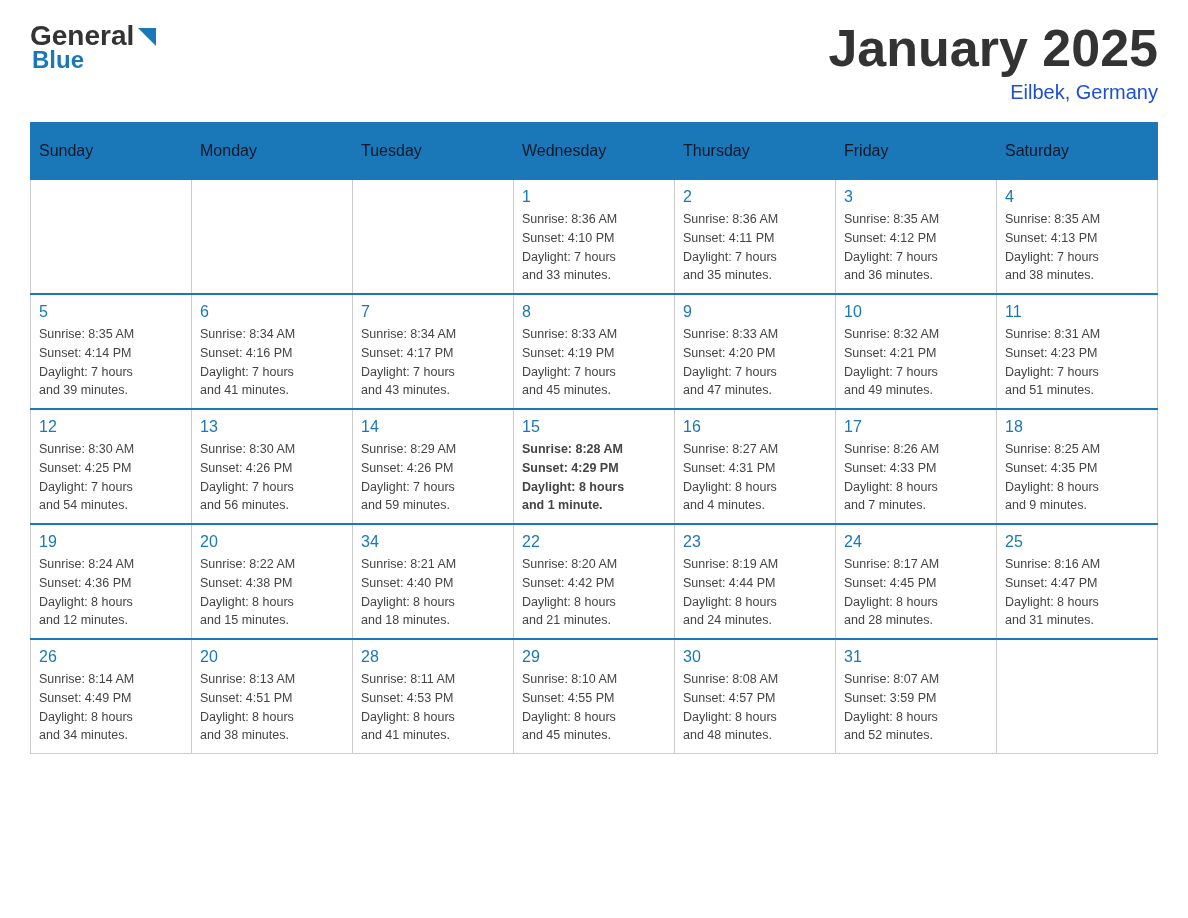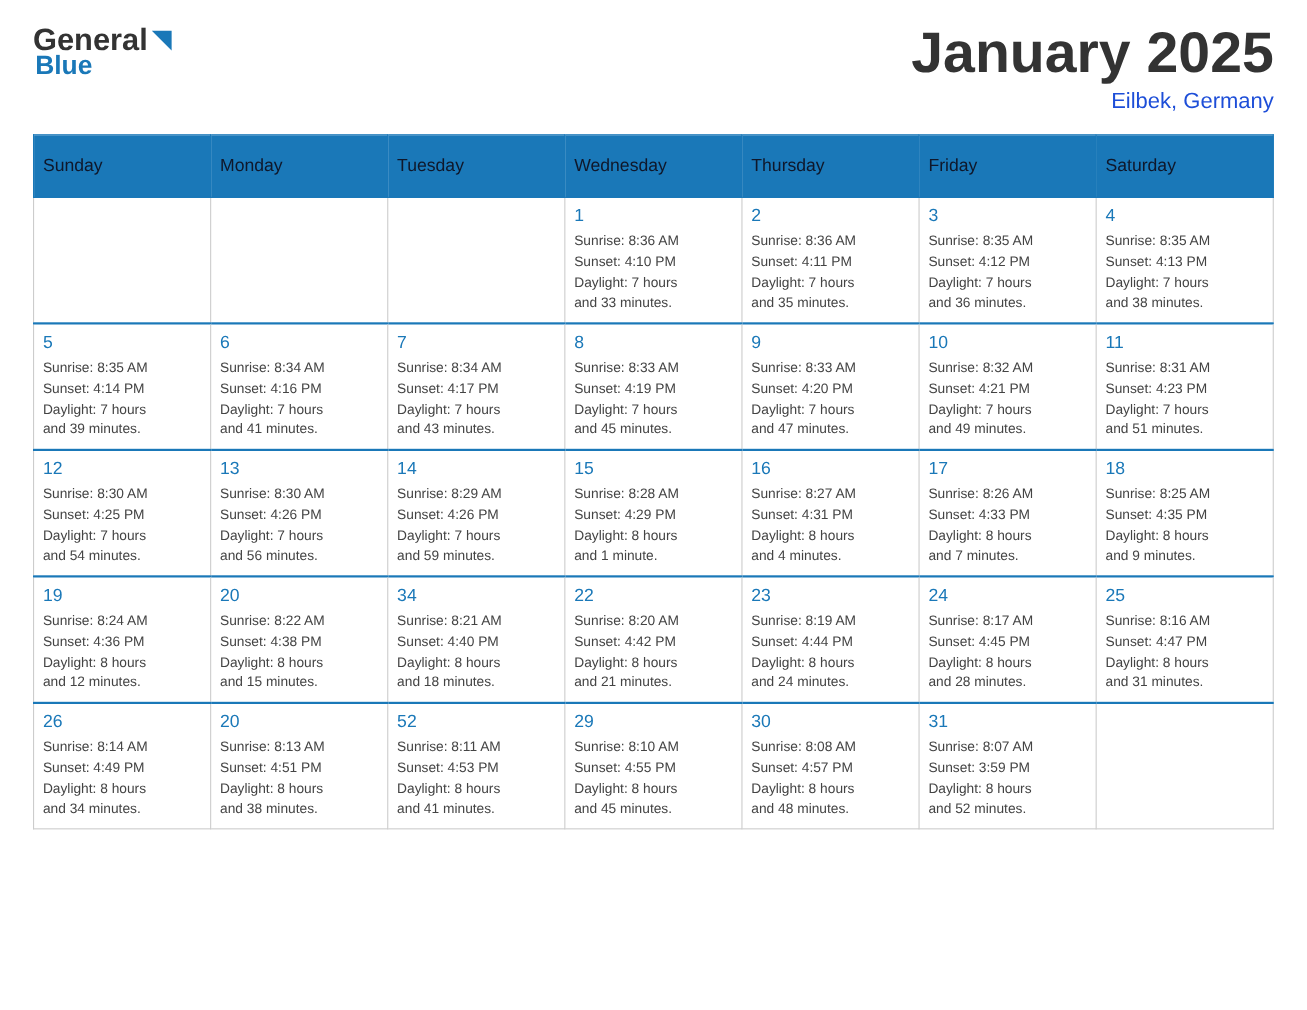--- a/index.html
+++ b/index.html
@@ -225,21 +225,21 @@
         </td>
         <td>
           <span class="day-number">14</span>
           <div class="day-info" style="white-space: pre-line;">Sunrise: 8:29 AM
 Sunset: 4:26 PM
 Daylight: 7 hours
 and 59 minutes.</div>
         </td>
         <td>
           <span class="day-number">15</span>
-          <div class="day-info" style="white-space: pre-line;">Sunrise: 8:28 AM
+          <div class="day-info" style="white-space: pre-line; font-weight: bold;">Sunrise: 8:28 AM
 Sunset: 4:29 PM
 Daylight: 8 hours
 and 1 minute.</div>
         </td>
         <td>
           <span class="day-number">16</span>
           <div class="day-info" style="white-space: pre-line;">Sunrise: 8:27 AM
 Sunset: 4:31 PM
 Daylight: 8 hours
 and 4 minutes.</div>
@@ -319,21 +319,21 @@
 and 34 minutes.</div>
         </td>
         <td>
           <span class="day-number">20</span>
           <div class="day-info" style="white-space: pre-line;">Sunrise: 8:13 AM
 Sunset: 4:51 PM
 Daylight: 8 hours
 and 38 minutes.</div>
         </td>
         <td>
-          <span class="day-number">52</span>
+          <span class="day-number">28</span>
           <div class="day-info" style="white-space: pre-line;">Sunrise: 8:11 AM
 Sunset: 4:53 PM
 Daylight: 8 hours
 and 41 minutes.</div>
         </td>
         <td>
           <span class="day-number">29</span>
           <div class="day-info" style="white-space: pre-line;">Sunrise: 8:10 AM
 Sunset: 4:55 PM
 Daylight: 8 hours

